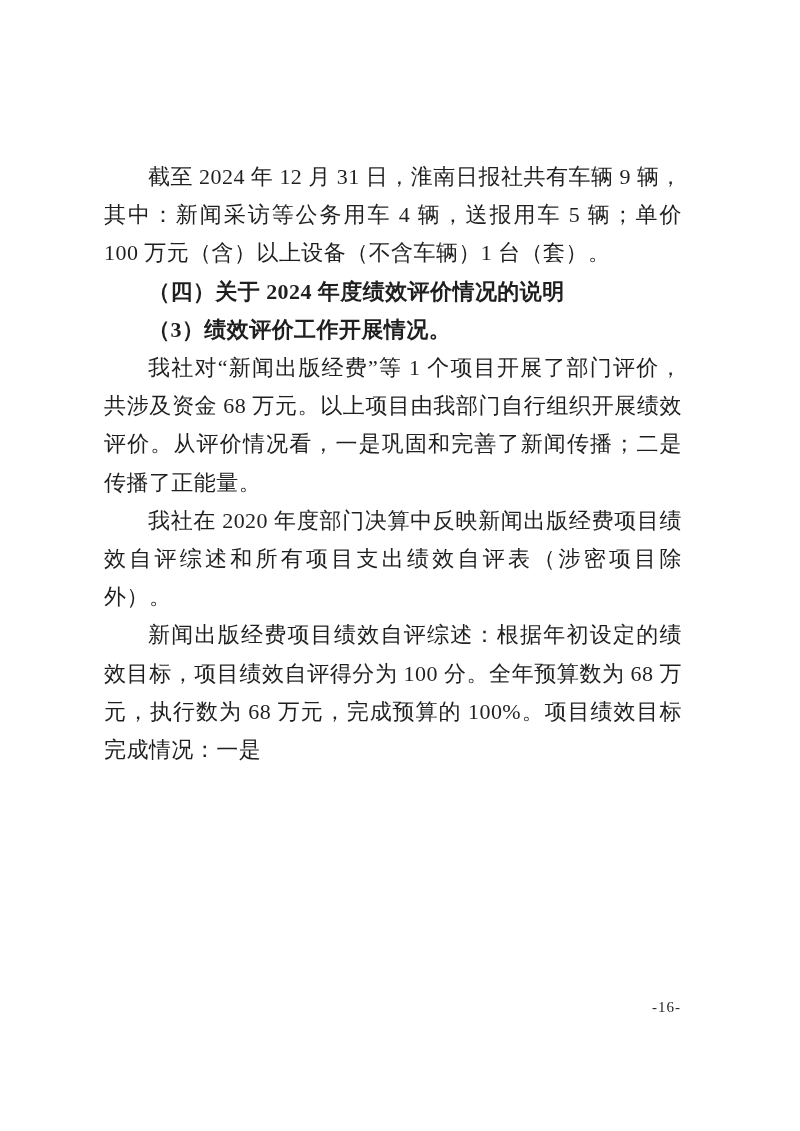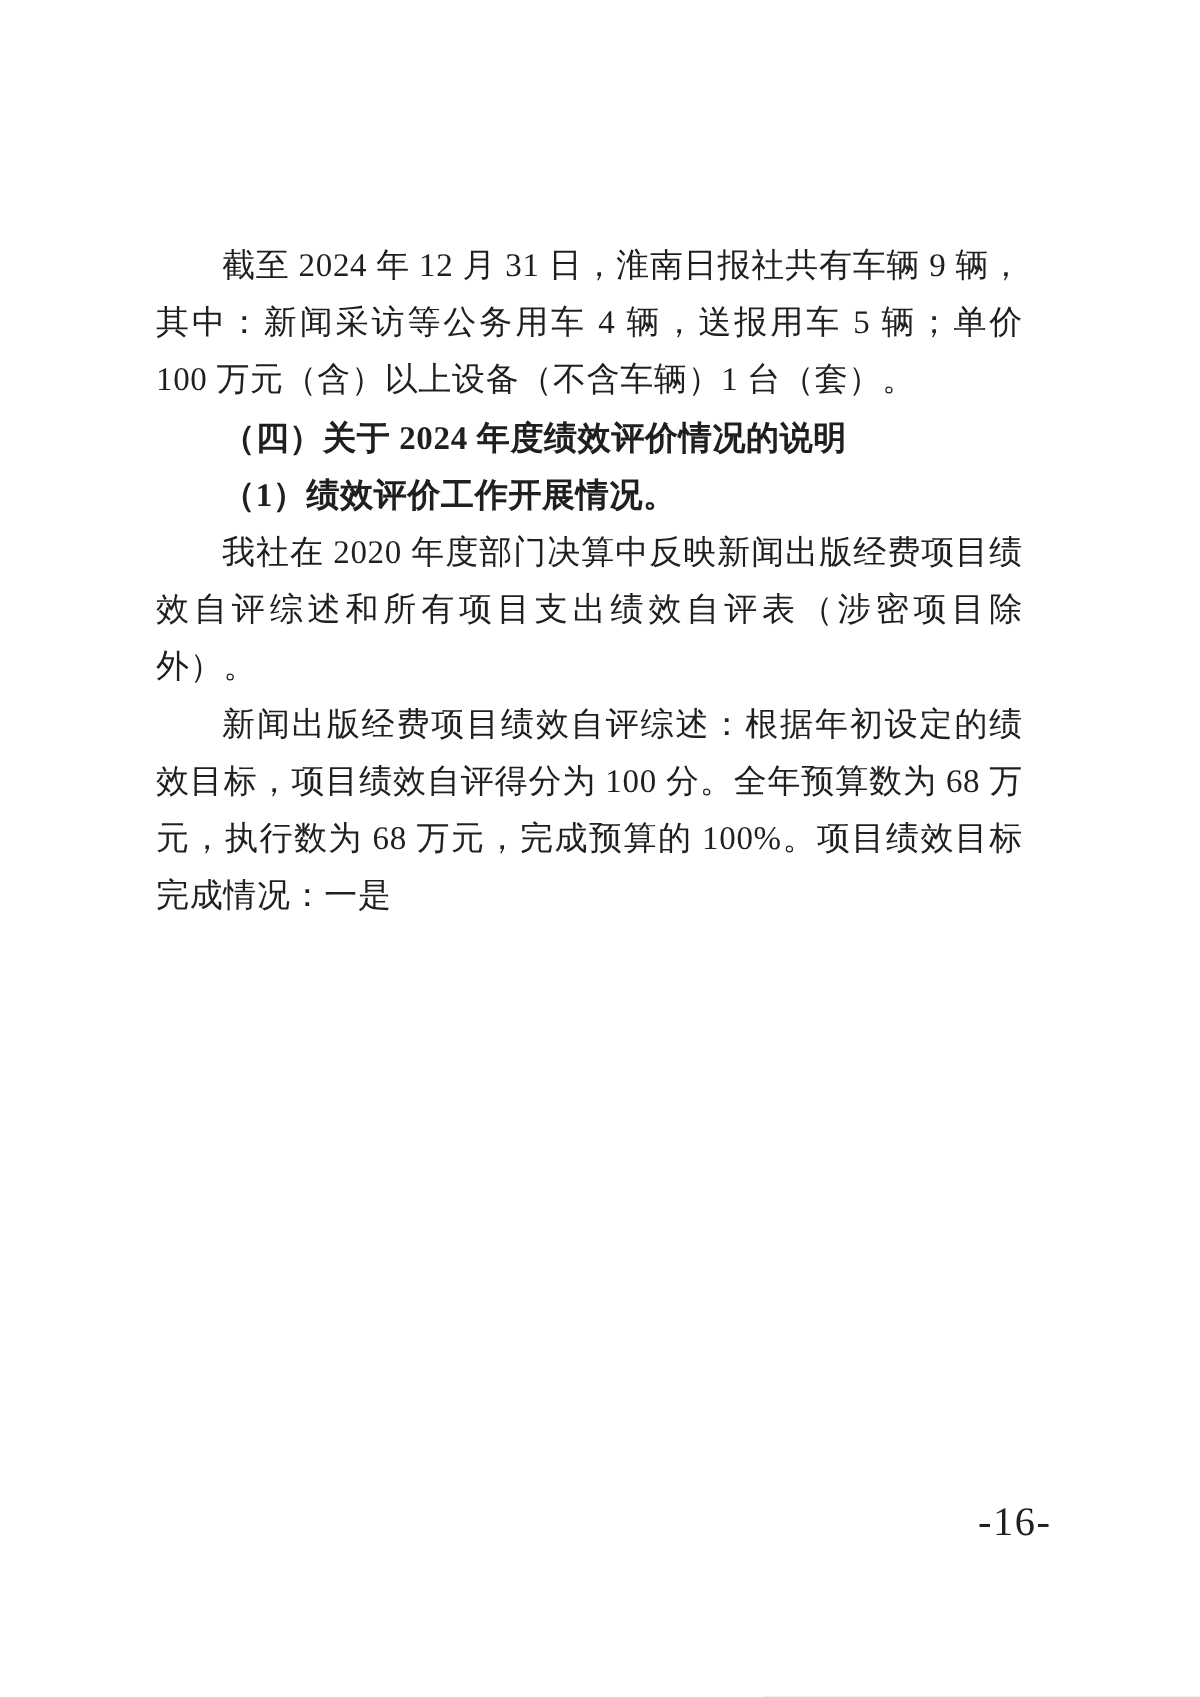--- a/index.html
+++ b/index.html
@@ -29,30 +29,31 @@
     margin: 0;
   }
   .content p.heading {
     font-weight: bold;
     font-family: Liberation Serif, serif;
   }
   .page-number {
     position: absolute;
     left: 652px;
     top: 999px;
-    font-size: 27px;
+    font-size: 15px;
     letter-spacing: 1px;
     color: var(--text-color, #1f1f1f);
   }
 </style>
 </head>
 <body>
 
 <div class="page">
   <div class="content">
       <p class="body">截至 2024 年 12 月 31 日，淮南日报社共有车辆 9 辆，其中：新闻采访等公务用车 4 辆，送报用车 5 辆；单价 100 万元（含）以上设备（不含车辆）1 台（套）。</p>
       <p class="heading">（四）关于 2024 年度绩效评价情况的说明</p>
-      <p class="heading">（1）绩效评价工作开展情况。</p>
+      <p class="heading">（3）绩效评价工作开展情况。</p>
+      <p class="body">我社对“新闻出版经费”等 1 个项目开展了部门评价，共涉及资金 68 万元。以上项目由我部门自行组织开展绩效评价。从评价情况看，一是巩固和完善了新闻传播；二是传播了正能量。</p>
       <p class="body">我社在 2020 年度部门决算中反映新闻出版经费项目绩效自评综述和所有项目支出绩效自评表（涉密项目除外）。</p>
       <p class="body">新闻出版经费项目绩效自评综述：根据年初设定的绩效目标，项目绩效自评得分为 100 分。全年预算数为 68 万元，执行数为 68 万元，完成预算的 100%。项目绩效目标完成情况：一是</p>
     </div>
   <div class="page-number">-16-</div>
 </div>
 
 </body></html>

